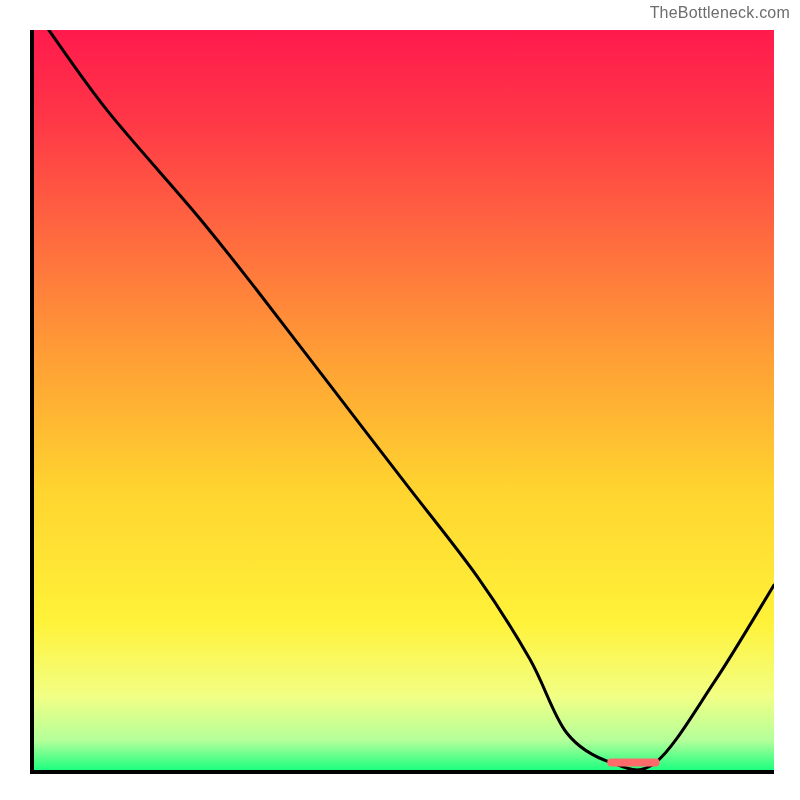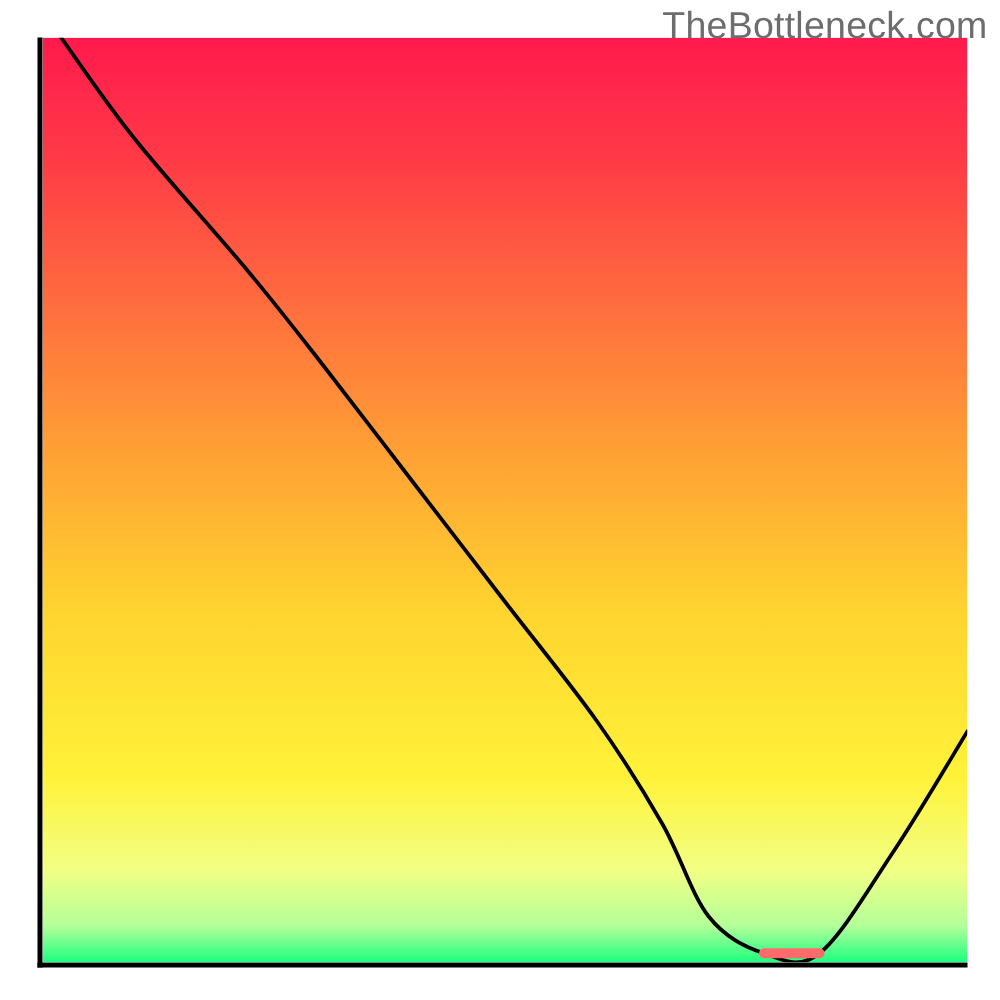--- a/index.html
+++ b/index.html
@@ -12,21 +12,21 @@
   }
   .frame {
     position: relative;
     width: 800px;
     height: 800px;
   }
   .watermark {
     position: absolute;
     top: 4px;
     right: 10px;
-    font-size: 30px;
+    font-size: 16px;
     color: #6d6d6d;
     font-weight: 500;
     letter-spacing: 0.2px;
     z-index: 5;
   }
   .plot-box {
     position: absolute;
     left: 30px;
     top: 30px;
     width: 740px;

